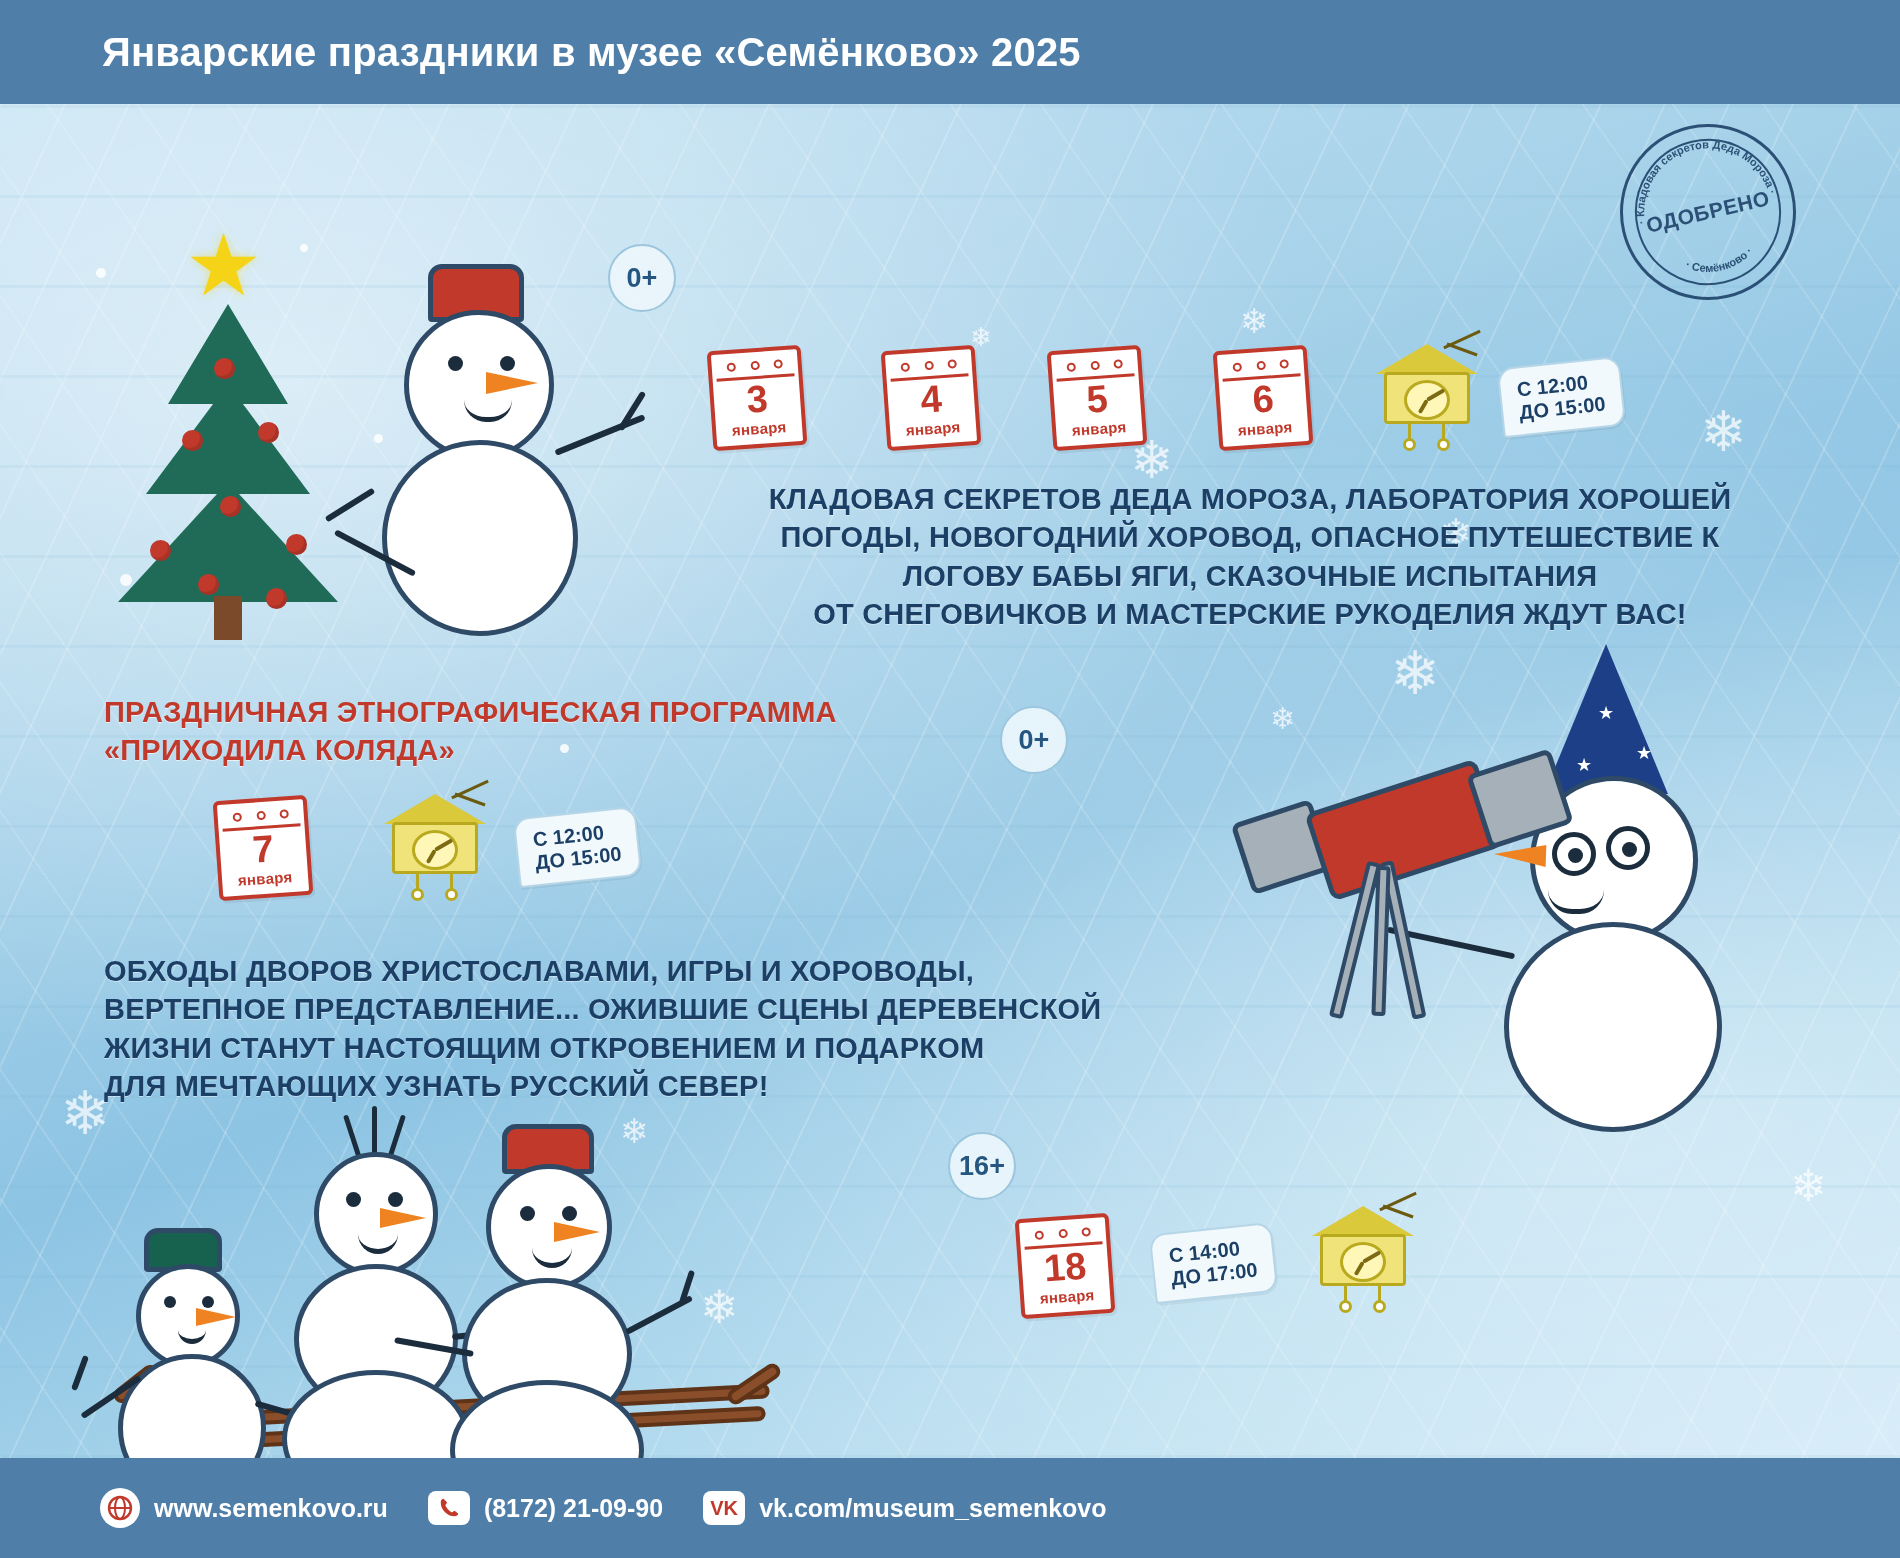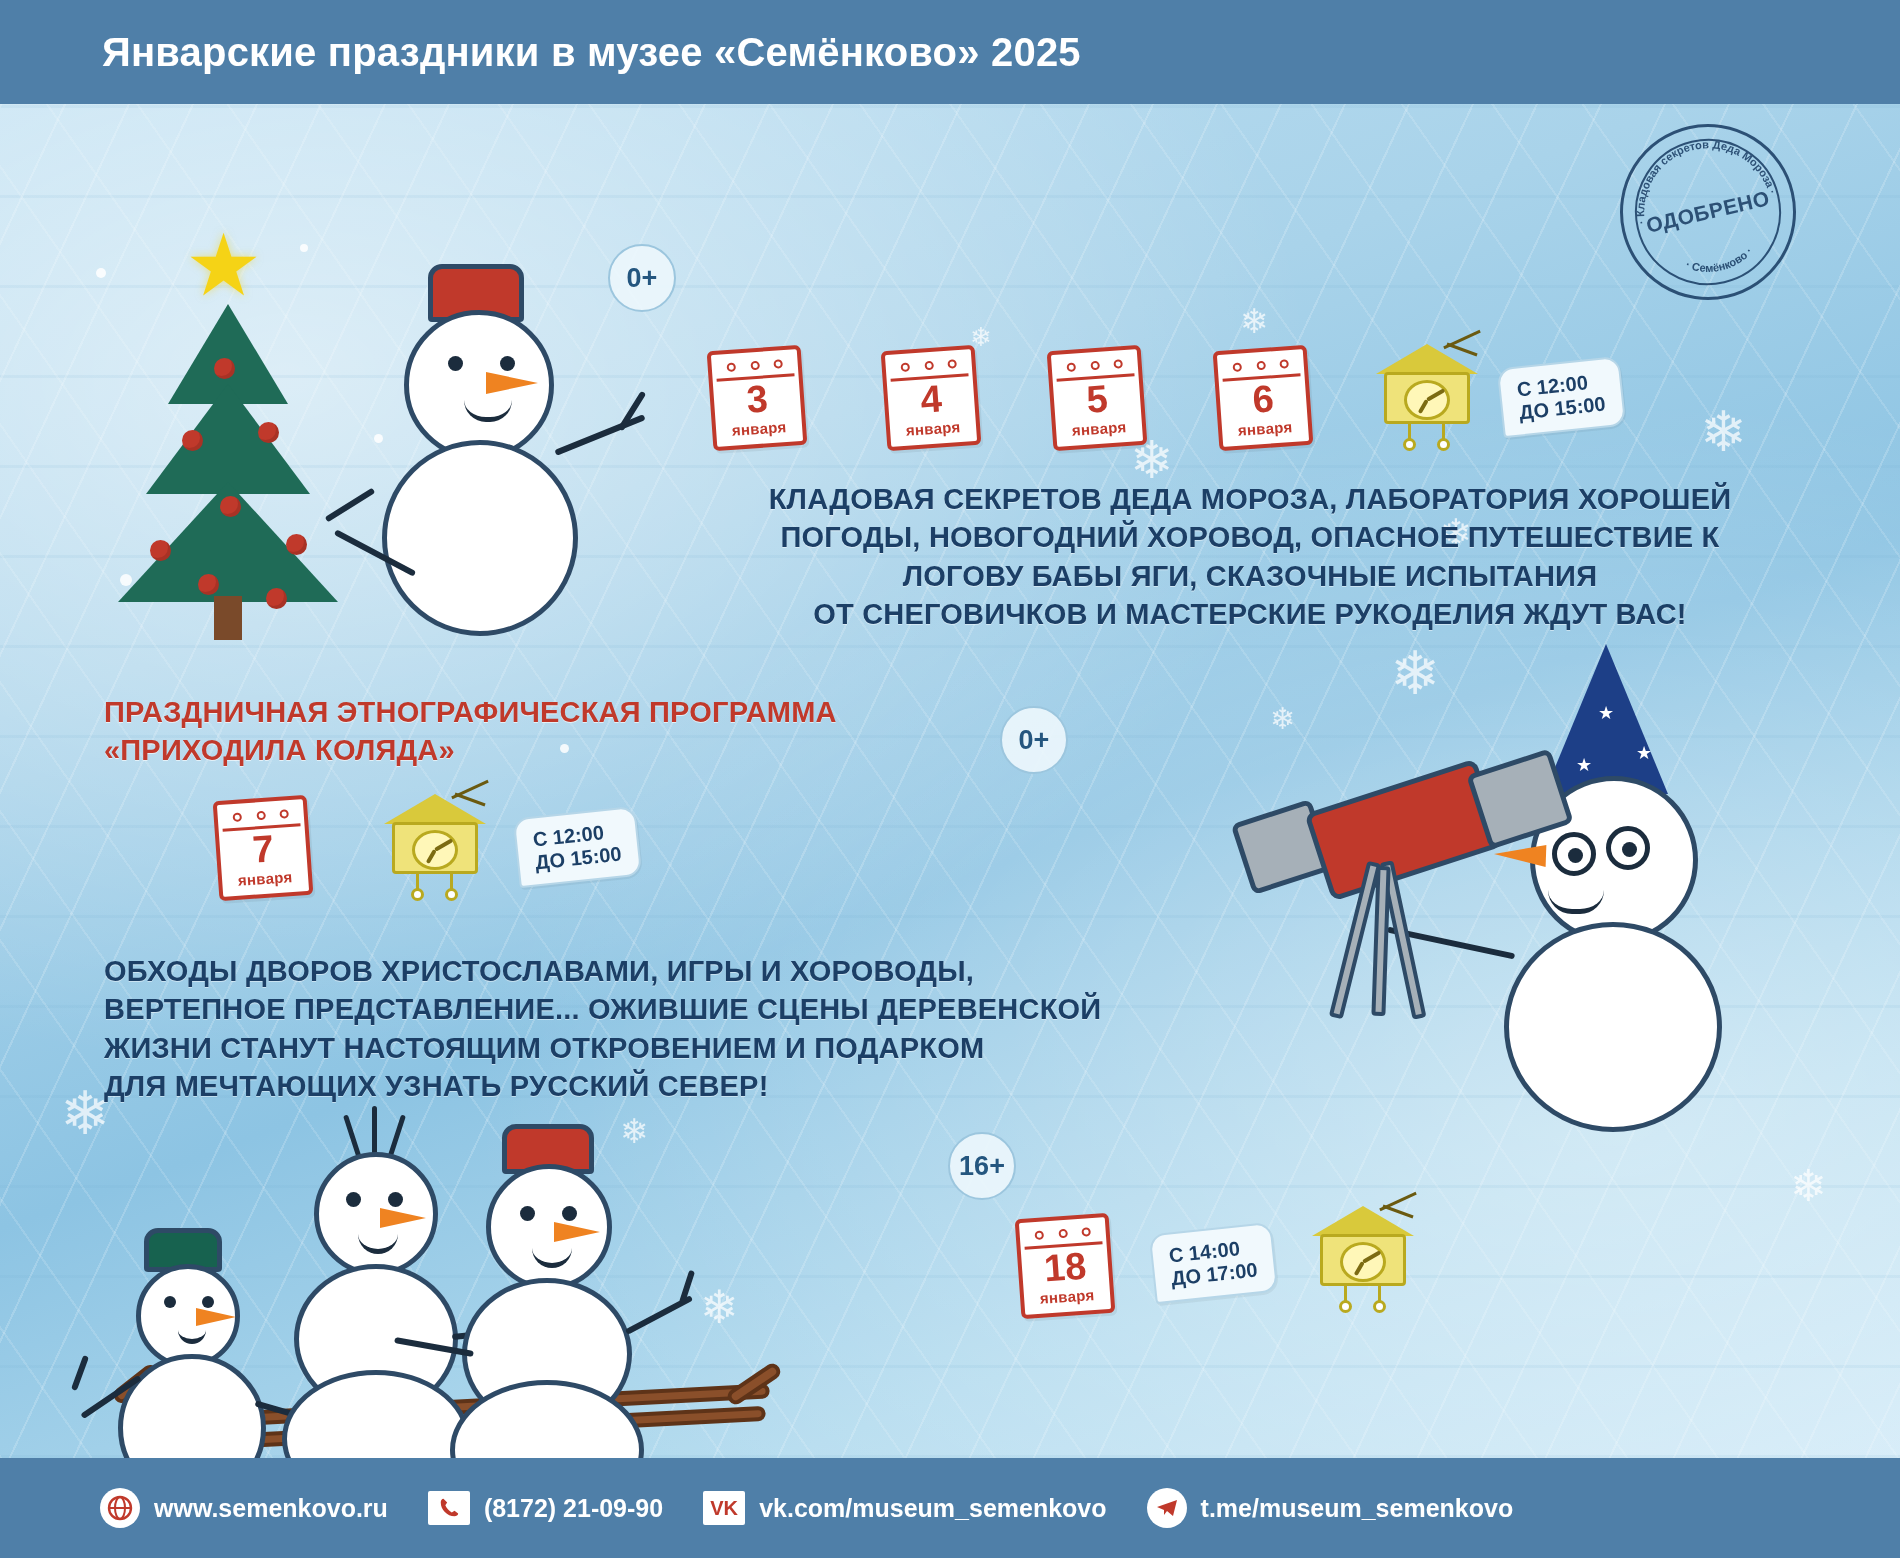--- a/index.html
+++ b/index.html
@@ -45,21 +45,21 @@
   }
   .foot-item { display: flex; align-items: center; gap: 14px; }
   .foot-text { color: #ffffff; font-size: 25px; font-weight: bold; white-space: nowrap; }
   .ico-circle {
     width: 40px; height: 40px; border-radius: 50%;
     background: #ffffff;
     display: flex; align-items: center; justify-content: center;
     color: #c0392b; font-size: 21px; font-weight: bold;
   }
   .ico-sq {
-    width: 42px; height: 34px; border-radius: 2px;
+    width: 42px; height: 34px; border-radius: 8px;
     background: #ffffff;
     display: flex; align-items: center; justify-content: center;
     color: #c0392b; font-size: 20px; font-weight: bold;
   }
 
   
   .board {
     position: absolute; left: 0; top: 104px;
     width: 1900px; height: 1354px;
     background:
@@ -673,25 +673,17 @@
           </svg>
         </span>
         <span class="foot-text">(8172) 21-09-90</span>
       </div>
 
       <div class="foot-item">
         <span class="ico-sq">VK</span>
         <span class="foot-text">vk.com/museum_semenkovo</span>
       </div>
 
-      <div class="foot-item">
-        <span class="ico-circle">
-          <svg width="24" height="24" viewBox="0 0 24 24" aria-hidden="true">
-            <path d="M2 11 L22 4 L18 20 L12 15 L9 19 L9 14 Z" fill="#c0392b"></path>
-          </svg>
-        </span>
-        <span class="foot-text">t.me/museum_semenkovo</span>
-      </div>
 
     </div>
   </div>
 
 </div>
 
 </body></html>

